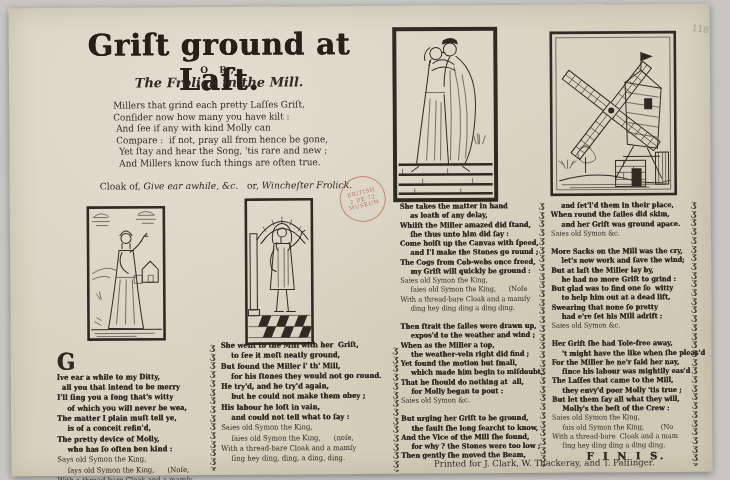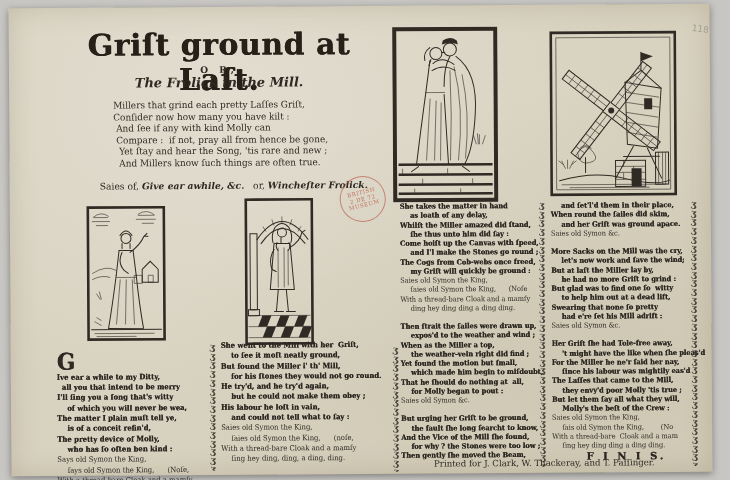--- a/index.html
+++ b/index.html
@@ -22,21 +22,21 @@
   .title{
     width:320px;left:50px;top:20px;text-align:center;
     font-size:30px;font-weight:700;letter-spacing:.5px;color:#262019;
     text-shadow:.4px 0 0 #262019;
   }
   .or-line{width:320px;left:50px;top:58px;text-align:center;font-size:9px;letter-spacing:4px;font-weight:700;}
   .subtitle{width:320px;left:50px;top:68px;text-align:center;font-size:13px;font-style:italic;font-weight:700;}
   .intro{left:104px;top:92px;width:280px;font-size:9.2px;line-height:11.6px;white-space:pre;transform:scaleX(.97);transform-origin:0 0;}
   .intro .ln{display:block;}
   .tune{left:90px;top:173px;font-size:9.2px;white-space:pre;}
-  .tune i{font-style:italic;font-weight:bold;}
+  .tune i{font-style:italic;}
   .col{font-size:7.4px;white-space:pre;transform:scaleX(.93);transform-origin:0 0;}
   .c12{line-height:10.3px;}
   .c34{line-height:9.25px;font-size:7.1px;}
   .ln{display:block;}
   .bl{font-weight:700;text-shadow:.25px 0 0 currentColor;}
   .rom{font-weight:400;}
   .ind{padding-left:11px;}
   .gap{height:9px;}
   .dropcap{float:left;font-size:23px;line-height:20px;font-weight:700;margin:0 2px 0 0;text-shadow:.4px 0 0 currentColor;}
   .strip{width:12px;overflow:hidden;font-size:9.5px;line-height:8.7px;text-align:center;color:#35302a;opacity:.88;}
@@ -59,21 +59,21 @@
 </head>
 <body>
 
 <div class="paper">
 
   <div class="abs title">Griſt ground at Laſt.</div>
   <div class="abs or-line">O R,</div>
   <div class="abs subtitle">The Frolick in the Mill.</div>
 
   <div class="abs intro"><span class="ln">Millers that grind each pretty Laſſes Griſt,</span><span class="ln">Conſider now how many you have kilt :</span><span class="ln"> And ſee if any with kind Molly can</span><span class="ln"> Compare :  if not, pray all from hence be gone,</span><span class="ln">  Yet ſtay and hear the Song, 'tis rare and new ;</span><span class="ln">  And Millers know ſuch things are often true.</span></div>
-  <div class="abs tune"><span>Saies of, </span><i>Give ear awhile, &amp;c.</i><span>   or, </span><i>Wincheſter Frolick.</i></div>
+  <div class="abs tune"><span>Cloak of, </span><i>Give ear awhile, &amp;c.</i><span>   or, </span><i>Wincheſter Frolick.</i></div>
 
   <div class="abs stamp" style="left:330px;top:170px;">
     <div>BRITISH</div>
     <div>2 DE 72</div>
     <div>MUSEUM</div>
   </div>
 
   <div class="abs pencil" style="left:683px;top:20px;">118</div>
 
   <div class="abs woodcut" style="left:76px;top:198px;">

